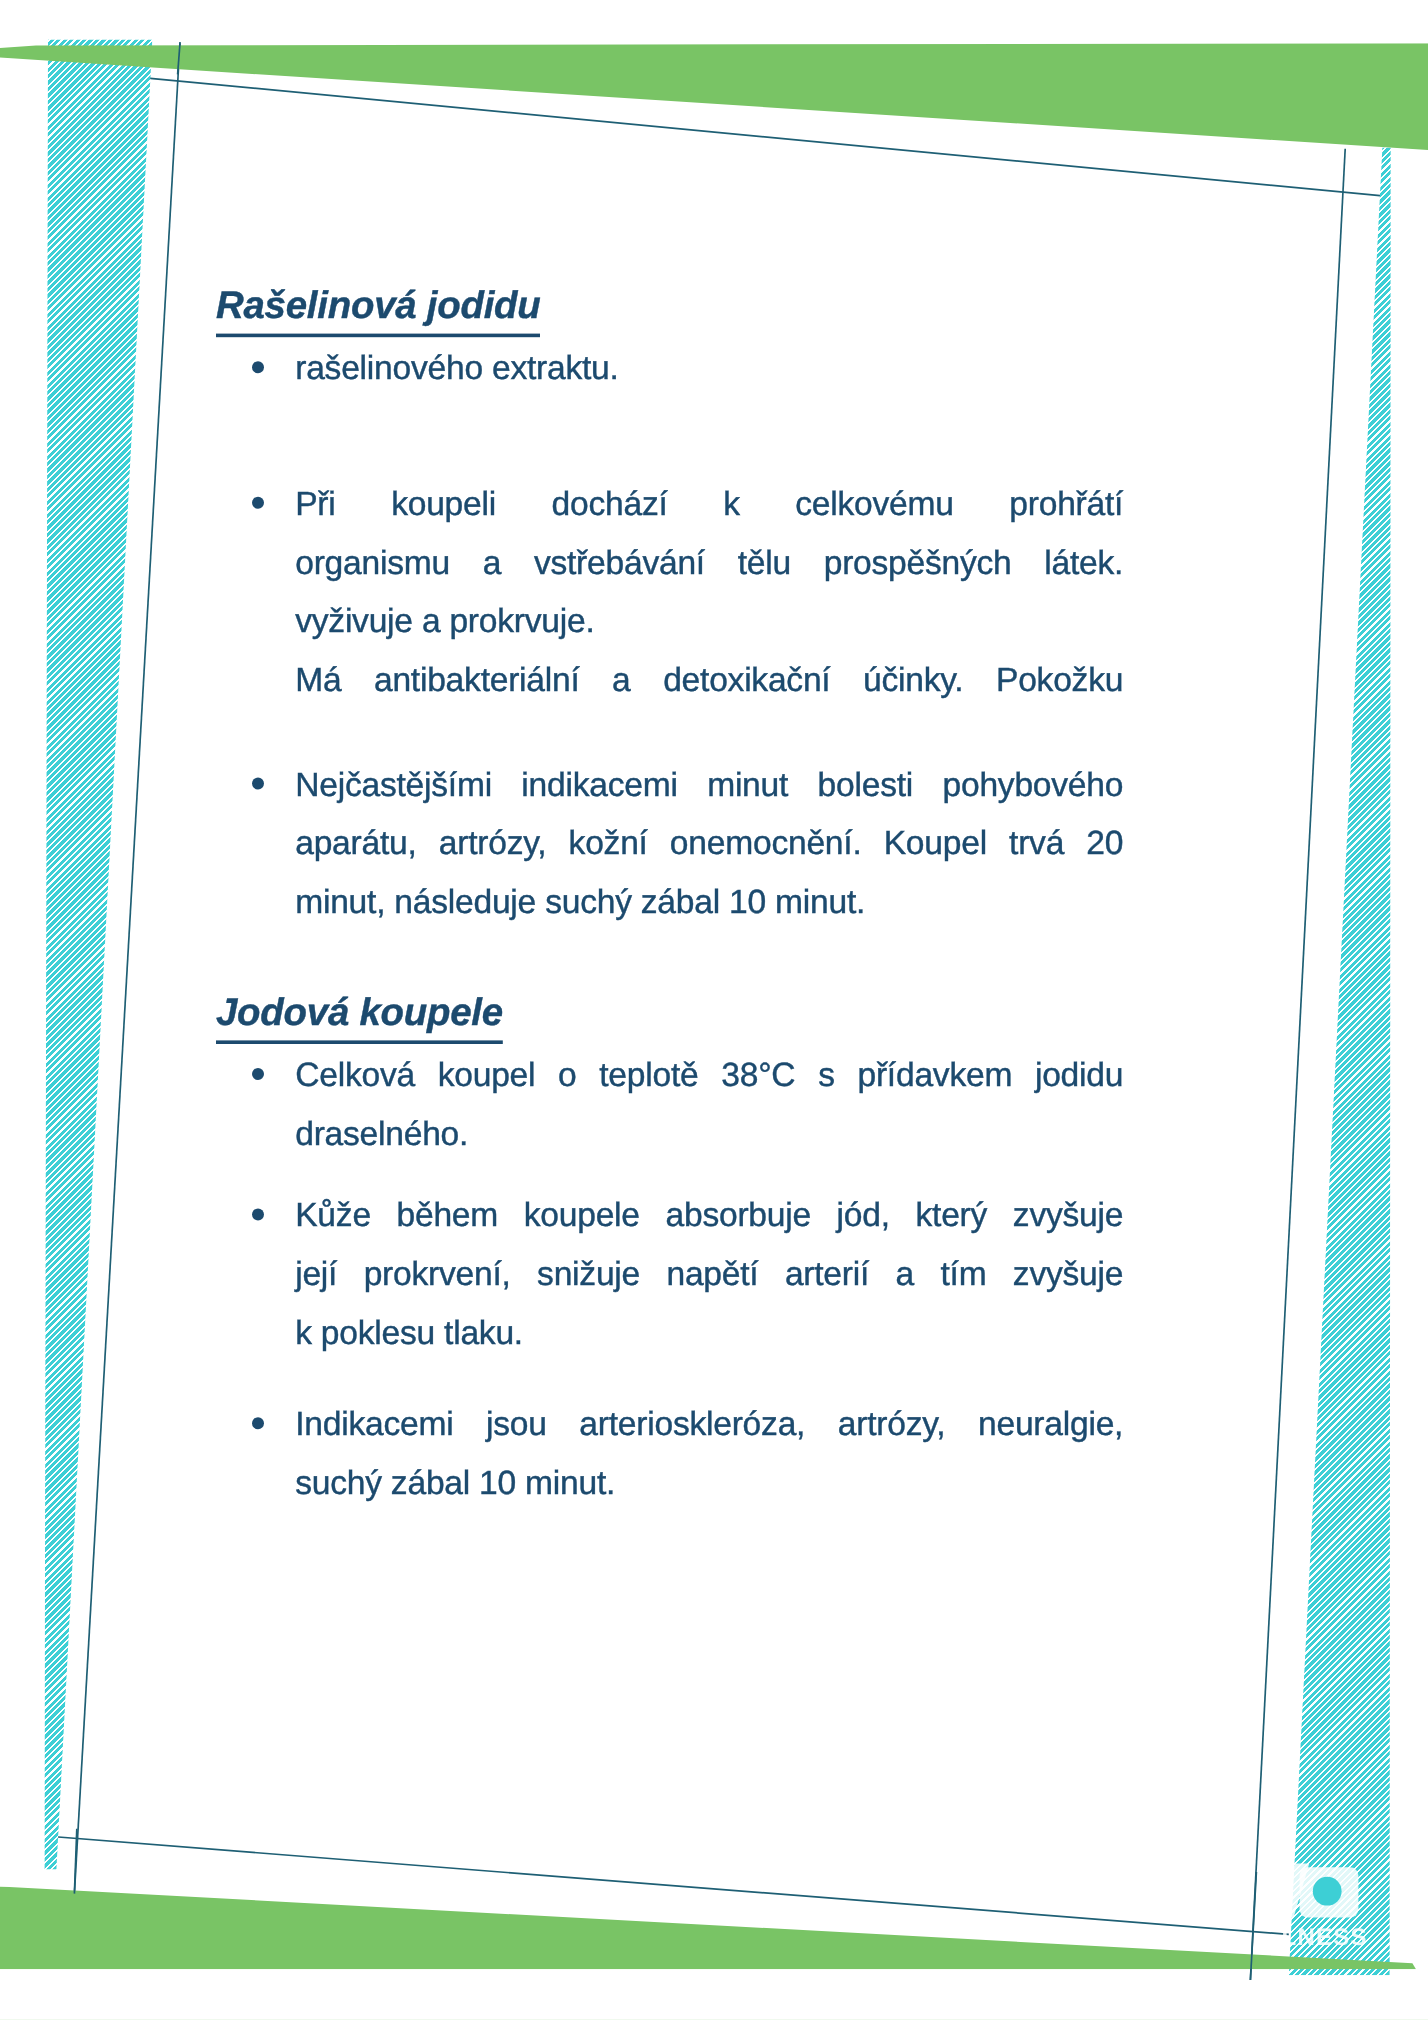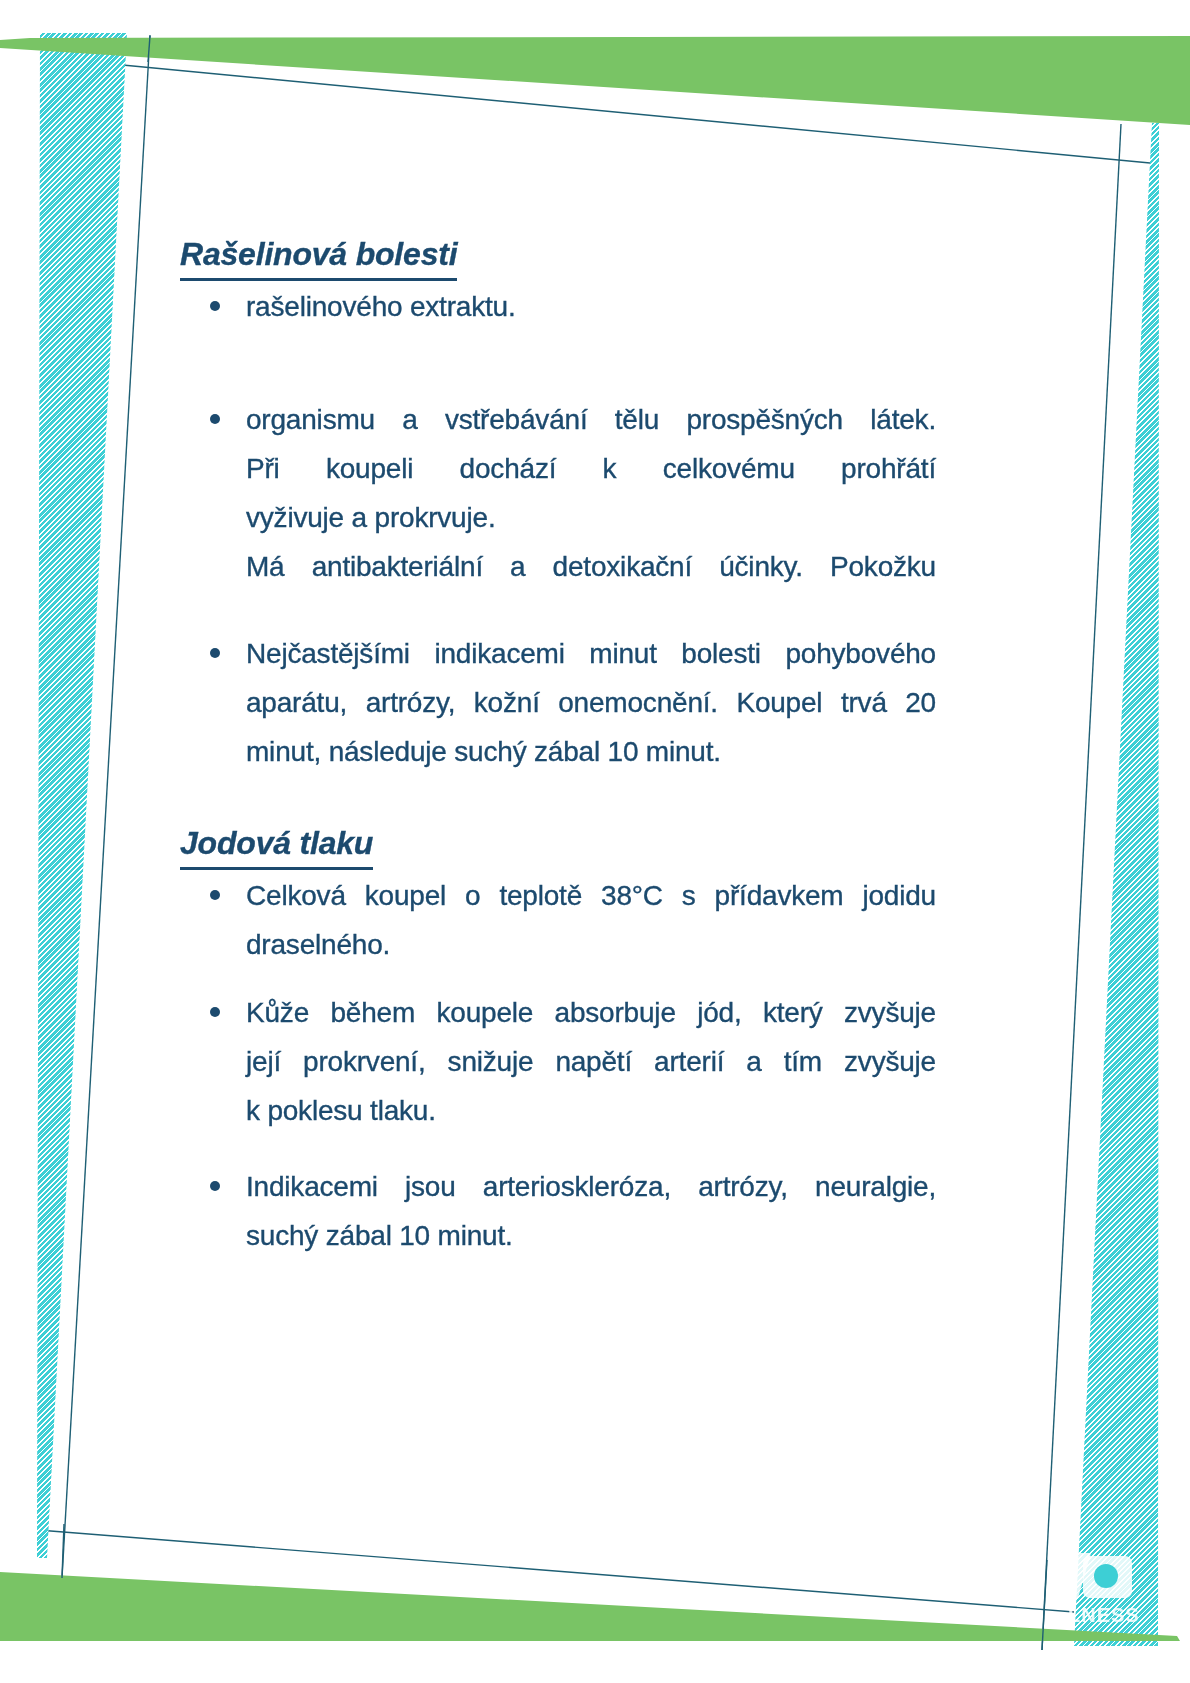--- a/index.html
+++ b/index.html
@@ -80,49 +80,49 @@
 
   <svg class="wm-logo" width="110" height="62" viewBox="0 0 110 62">
     <polygon points="6,53 19,8 31,8 18,53" fill="#ffffff" fill-opacity="0.85"></polygon>
     <rect x="23" y="11" width="49" height="42" rx="7" fill="#ffffff" fill-opacity="0.85"></rect>
     <circle cx="46" cy="31" r="12" fill="#3dcfd5"></circle>
   </svg>
   <div class="wm-text">LNESS</div>
 
   <main class="doc">
 
-    <h1 class="h h1">Rašelinová bolesti</h1>
+    <h1 class="h h1">Rašelinová jodidu</h1>
 
     <div class="p pb1">
       <span class="dot"></span>
       <div>
           <div class="line last">rašelinového extraktu.</div>
         </div>
     </div>
 
     <div class="p pb2">
       <span class="dot"></span>
       <div>
+          <div class="line">Při koupeli dochází k&nbsp;celkovému prohřátí</div>
           <div class="line">organismu a vstřebávání tělu prospěšných látek.</div>
-          <div class="line">Při koupeli dochází k&nbsp;celkovému prohřátí</div>
           <div class="line last">vyživuje a prokrvuje.</div>
           <div class="line">Má antibakteriální a detoxikační účinky. Pokožku</div>
         </div>
     </div>
 
     <div class="p pb3">
       <span class="dot"></span>
       <div>
           <div class="line">Nejčastějšími indikacemi minut bolesti pohybového</div>
           <div class="line">aparátu, artrózy, kožní onemocnění. Koupel trvá 20</div>
           <div class="line last">minut, následuje suchý zábal 10 minut.</div>
         </div>
     </div>
 
-    <h1 class="h h2">Jodová tlaku</h1>
+    <h1 class="h h2">Jodová koupele</h1>
 
     <div class="p pb4">
       <span class="dot"></span>
       <div>
           <div class="line">Celková koupel o teplotě 38°C s&nbsp;přídavkem jodidu</div>
           <div class="line last">draselného.</div>
         </div>
     </div>
 
     <div class="p pb5">

